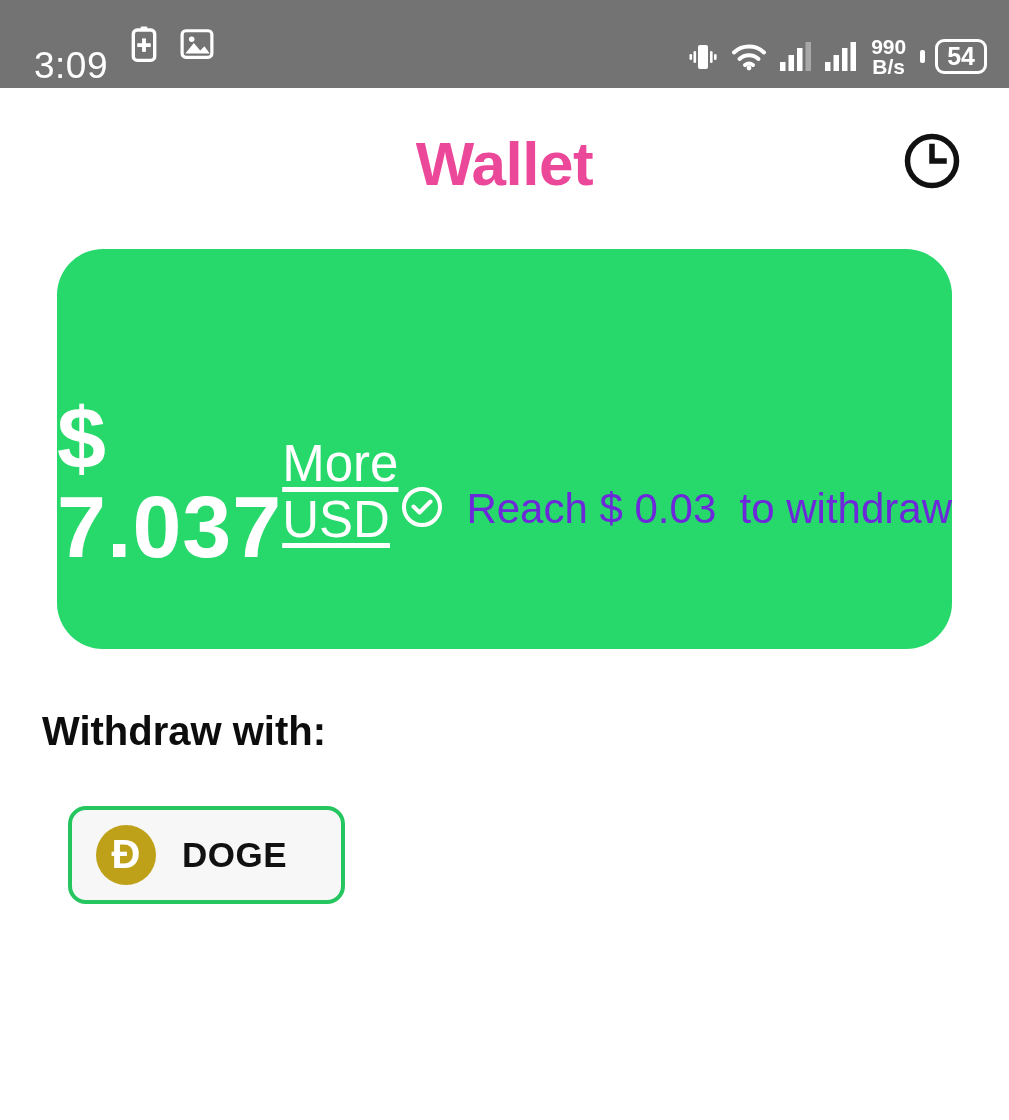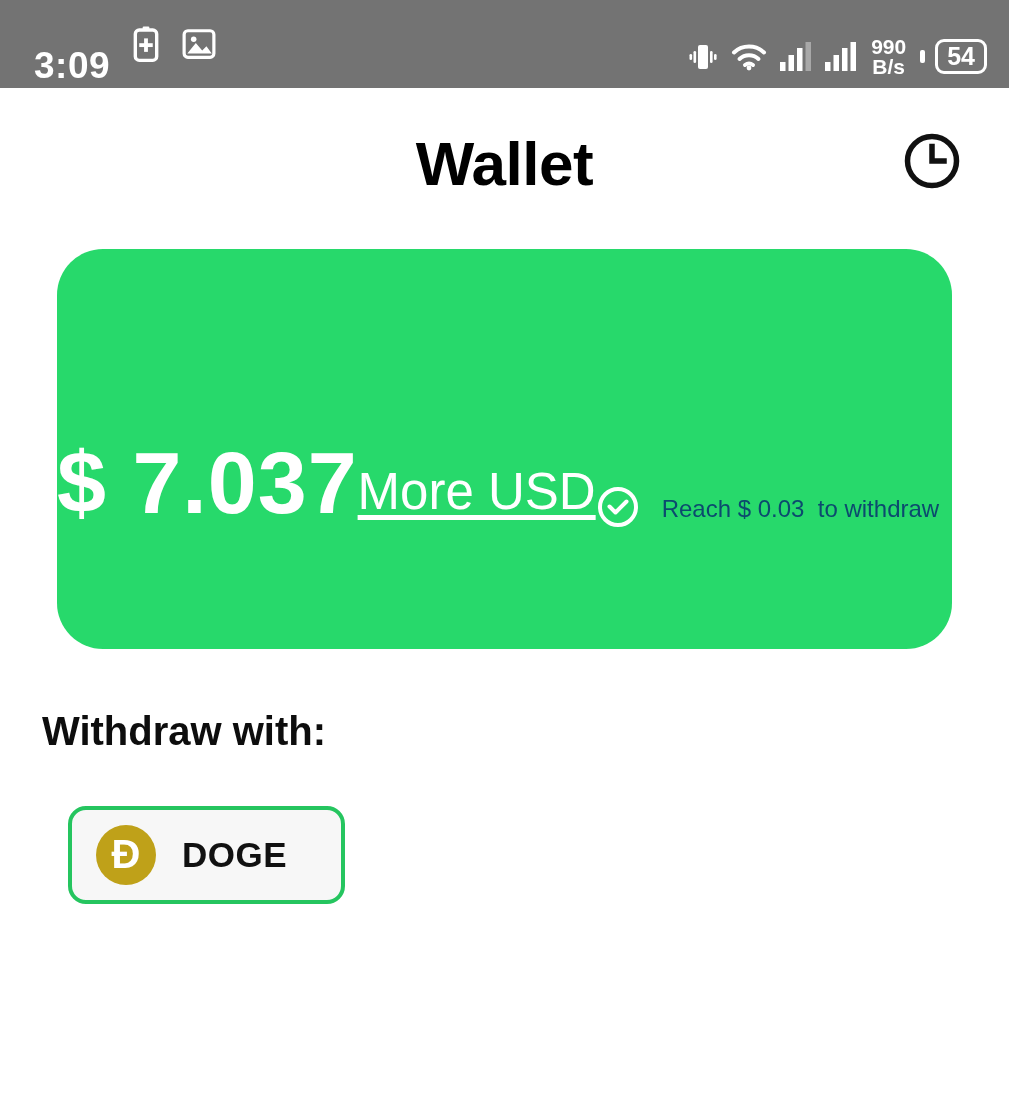--- a/index.html
+++ b/index.html
@@ -26,21 +26,21 @@
     box-sizing: border-box;
   }
   .status-left {
     display: flex;
     align-items: center;
     gap: 22px;
   }
   .status-clock {
     color: #ffffff;
     font-size: 37px;
-    font-weight: bold;
+    font-weight: normal;
     letter-spacing: 0.5px;
     line-height: 1;
     margin-top: 43px;
   }
   .status-right {
     display: flex;
     align-items: center;
     gap: 13px;
     margin-top: 25px;
   }
@@ -79,21 +79,21 @@
   .app-header {
     position: relative;
     height: 150px;
     display: flex;
     align-items: center;
     justify-content: center;
   }
   .page-title {
     font-size: 62px;
     font-weight: bold;
-    color: #000000;
+    color: #ec4899;
     letter-spacing: -0.5px;
   }
   .history-btn {
     position: absolute;
     right: 46px;
     top: 50%;
     transform: translateY(-50%);
     width: 62px;
     height: 62px;
     display: flex;
@@ -129,22 +129,22 @@
     cursor: pointer;
     line-height: 1.1;
   }
   .reach-row {
     margin-top: 52px;
     display: flex;
     align-items: center;
     gap: 22px;
   }
   .reach-text {
-    color: #0c4a6e;
-    font-size: 24px;
+    color: #6d28d9;
+    font-size: 42px;
     line-height: 1.1;
     white-space: pre;
   }
 
   
   .withdraw-label {
     margin: 60px 0 12px 42px;
     font-size: 40px;
     font-weight: bold;
     color: #0d0d0d;

